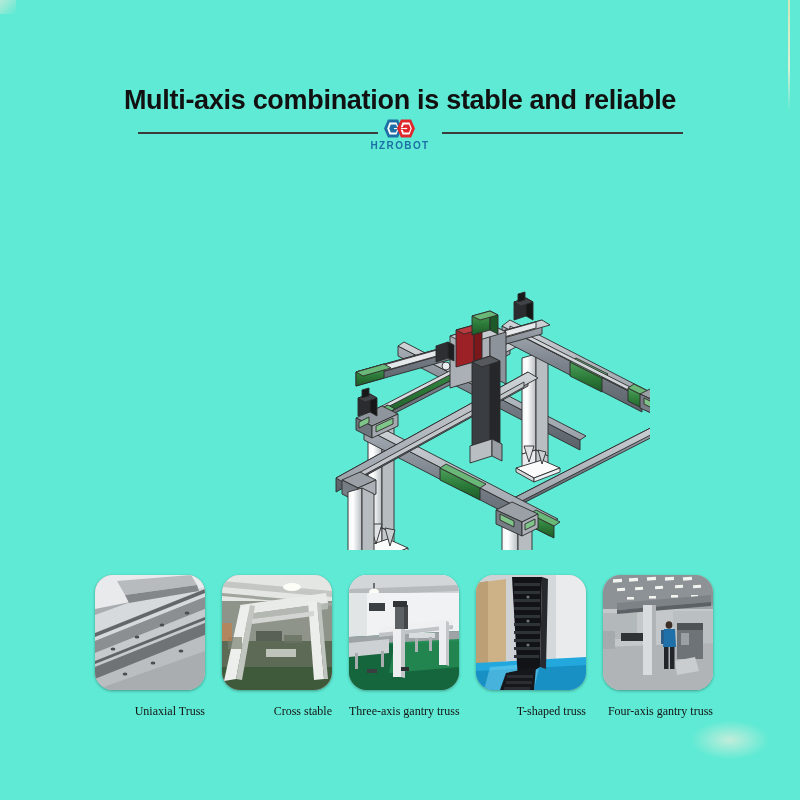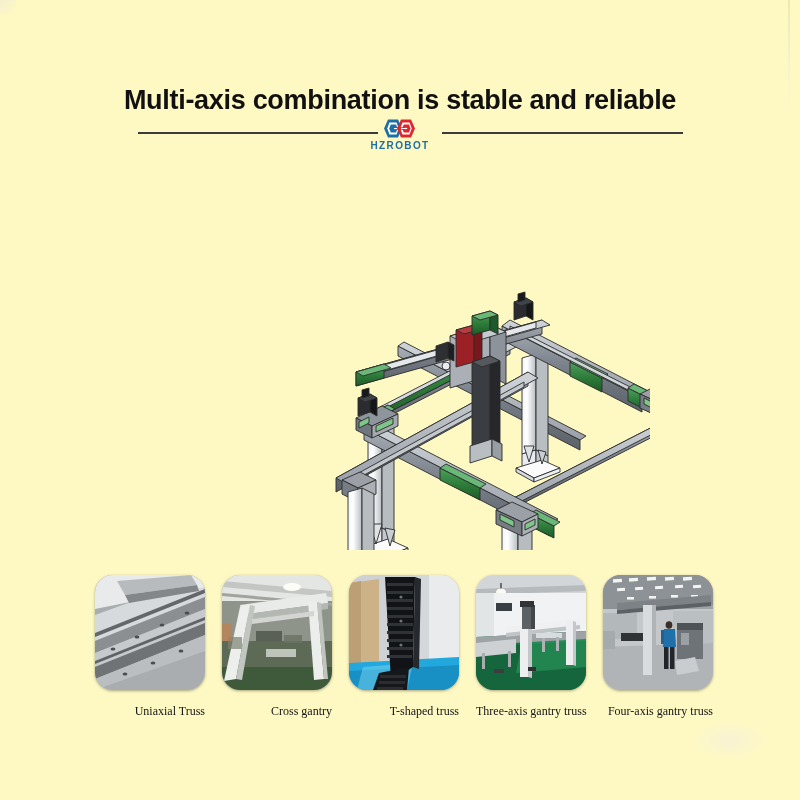--- a/index.html
+++ b/index.html
@@ -11,21 +11,21 @@
     height: 800px;
     background: #ffffff;
     font-family: "Liberation Sans", sans-serif;
     overflow: hidden;
     position: relative;
   }
   .page {
     position: relative;
     width: 800px;
     height: 800px;
-    background: #fef9c3;
+    background: #5eead4;
     overflow: hidden;
   }
   
   .edge-tint-right {
     position: absolute;
     top: 0;
     right: 10px;
     width: 2px;
     height: 112px;
     background: linear-gradient(to bottom, #e8e6b0, #f4f2d4 60%, rgba(255,255,255,0));
@@ -472,21 +472,71 @@
           <polygon points="30,44 92,36 92,41 30,49" fill="#d2d5d1"></polygon>
 
           <rect x="34" y="56" width="26" height="10" fill="#4c5349" opacity=".8"></rect>
           <rect x="62" y="60" width="18" height="8" fill="#6a7264" opacity=".8"></rect>
           <rect x="6" y="62" width="14" height="12" fill="#7a8173" opacity=".7"></rect>
           <rect x="44" y="74" width="30" height="8" fill="#cfd3cb" opacity=".85"></rect>
           <rect x="0" y="48" width="10" height="18" fill="#cf7a3a" opacity=".55"></rect>
         </svg>
       </div>
       <div class="card-label">
-        <span>Cross gantry</span>
+        <span>Cross stable</span>
+      </div>
+    </div>
+
+    <div class="card-wrap">
+      <div class="card">
+        <svg viewBox="0 0 110 115">
+          <rect width="110" height="115" fill="#e6e8ea"></rect>
+
+          <rect width="110" height="18" fill="#d3d6d8"></rect>
+          <polygon points="0,14 110,10 110,16 0,20" fill="#b6babd"></polygon>
+
+          <rect x="24" y="8" width="2" height="7" fill="#6b7073"></rect>
+          <ellipse cx="25" cy="17" rx="5" ry="3.5" fill="#fbfbf5"></ellipse>
+
+          <rect y="18" width="110" height="44" fill="#f0f2f3"></rect>
+          <rect x="0" y="18" width="18" height="44" fill="#e2e5e6"></rect>
+
+          <rect x="20" y="28" width="16" height="8" fill="#3a3f43"></rect>
+
+          <polygon points="0,62 110,56 110,115 0,115" fill="#1d7a4a"></polygon>
+          <polygon points="0,72 110,66 110,115 0,115" fill="#16663d"></polygon>
+          <polygon points="46,66 110,62 110,92 40,98" fill="#2b9a5e" opacity=".6"></polygon>
+
+          <polygon points="0,62 110,56 110,64 0,70" fill="#9ea3a6"></polygon>
+
+          <polygon points="30,52 104,44 104,50 30,58" fill="#eef0f1"></polygon>
+          <polygon points="30,58 104,50 104,54 30,62" fill="#c0c4c7"></polygon>
+
+          <polygon points="44,52 52,52 52,102 44,102" fill="#eceeef"></polygon>
+          <polygon points="52,52 56,53 56,103 52,102" fill="#c3c7ca"></polygon>
+          <polygon points="90,46 97,46 97,90 90,90" fill="#eceeef"></polygon>
+          <polygon points="97,46 100,47 100,91 97,90" fill="#c3c7ca"></polygon>
+
+          <rect x="46" y="30" width="9" height="24" fill="#5c6165"></rect>
+          <rect x="55" y="30" width="4" height="24" fill="#43474a"></rect>
+          <rect x="44" y="26" width="14" height="6" fill="#303437"></rect>
+
+          <polygon points="0,68 40,64 40,78 0,82" fill="#cdd1d3"></polygon>
+          <rect x="6" y="78" width="3" height="16" fill="#a8acaf"></rect>
+          <rect x="32" y="76" width="3" height="16" fill="#a8acaf"></rect>
+          <rect x="60" y="58" width="26" height="5" fill="#d9dcde"></rect>
+          <rect x="66" y="63" width="3" height="14" fill="#aeb2b5"></rect>
+          <rect x="80" y="62" width="3" height="14" fill="#aeb2b5"></rect>
+
+          <rect x="52" y="92" width="8" height="4" fill="#2d3134"></rect>
+          <rect x="18" y="94" width="10" height="4" fill="#3a3e41"></rect>
+        </svg>
+      </div>
+      <div class="card-label">
+        <span>Three-axis gantry truss</span>
       </div>
     </div>
 
     <div class="card-wrap">
       <div class="card">
         <svg viewBox="0 0 110 115">
           <rect width="110" height="115" fill="#cfd2d4"></rect>
 
           <polygon points="0,8 30,4 30,86 0,92" fill="#cdb287"></polygon>
           <polygon points="0,8 12,6 12,92 0,92" fill="#bc9f74"></polygon>
@@ -524,70 +574,20 @@
         </svg>
       </div>
       <div class="card-label">
         <span>T-shaped truss</span>
       </div>
     </div>
 
     <div class="card-wrap">
       <div class="card">
         <svg viewBox="0 0 110 115">
-          <rect width="110" height="115" fill="#e6e8ea"></rect>
-
-          <rect width="110" height="18" fill="#d3d6d8"></rect>
-          <polygon points="0,14 110,10 110,16 0,20" fill="#b6babd"></polygon>
-
-          <rect x="24" y="8" width="2" height="7" fill="#6b7073"></rect>
-          <ellipse cx="25" cy="17" rx="5" ry="3.5" fill="#fbfbf5"></ellipse>
-
-          <rect y="18" width="110" height="44" fill="#f0f2f3"></rect>
-          <rect x="0" y="18" width="18" height="44" fill="#e2e5e6"></rect>
-
-          <rect x="20" y="28" width="16" height="8" fill="#3a3f43"></rect>
-
-          <polygon points="0,62 110,56 110,115 0,115" fill="#1d7a4a"></polygon>
-          <polygon points="0,72 110,66 110,115 0,115" fill="#16663d"></polygon>
-          <polygon points="46,66 110,62 110,92 40,98" fill="#2b9a5e" opacity=".6"></polygon>
-
-          <polygon points="0,62 110,56 110,64 0,70" fill="#9ea3a6"></polygon>
-
-          <polygon points="30,52 104,44 104,50 30,58" fill="#eef0f1"></polygon>
-          <polygon points="30,58 104,50 104,54 30,62" fill="#c0c4c7"></polygon>
-
-          <polygon points="44,52 52,52 52,102 44,102" fill="#eceeef"></polygon>
-          <polygon points="52,52 56,53 56,103 52,102" fill="#c3c7ca"></polygon>
-          <polygon points="90,46 97,46 97,90 90,90" fill="#eceeef"></polygon>
-          <polygon points="97,46 100,47 100,91 97,90" fill="#c3c7ca"></polygon>
-
-          <rect x="46" y="30" width="9" height="24" fill="#5c6165"></rect>
-          <rect x="55" y="30" width="4" height="24" fill="#43474a"></rect>
-          <rect x="44" y="26" width="14" height="6" fill="#303437"></rect>
-
-          <polygon points="0,68 40,64 40,78 0,82" fill="#cdd1d3"></polygon>
-          <rect x="6" y="78" width="3" height="16" fill="#a8acaf"></rect>
-          <rect x="32" y="76" width="3" height="16" fill="#a8acaf"></rect>
-          <rect x="60" y="58" width="26" height="5" fill="#d9dcde"></rect>
-          <rect x="66" y="63" width="3" height="14" fill="#aeb2b5"></rect>
-          <rect x="80" y="62" width="3" height="14" fill="#aeb2b5"></rect>
-
-          <rect x="52" y="92" width="8" height="4" fill="#2d3134"></rect>
-          <rect x="18" y="94" width="10" height="4" fill="#3a3e41"></rect>
-        </svg>
-      </div>
-      <div class="card-label">
-        <span>Three-axis gantry truss</span>
-      </div>
-    </div>
-
-    <div class="card-wrap">
-      <div class="card">
-        <svg viewBox="0 0 110 115">
           <rect width="110" height="115" fill="#d2d5d7"></rect>
 
           <rect width="110" height="34" fill="#9ea3a7"></rect>
           <polygon points="0,0 110,0 110,30 0,36" fill="#8d9296"></polygon>
           <g fill="#f2f4f0">
             <rect x="10" y="4" width="9" height="3.4" transform="rotate(-4 14 6)"></rect>
             <rect x="26" y="3" width="9" height="3.4" transform="rotate(-4 30 5)"></rect>
             <rect x="44" y="2" width="9" height="3.4" transform="rotate(-4 48 4)"></rect>
             <rect x="62" y="2" width="9" height="3.4" transform="rotate(-4 66 4)"></rect>
             <rect x="80" y="2" width="9" height="3.4" transform="rotate(-4 84 4)"></rect>

